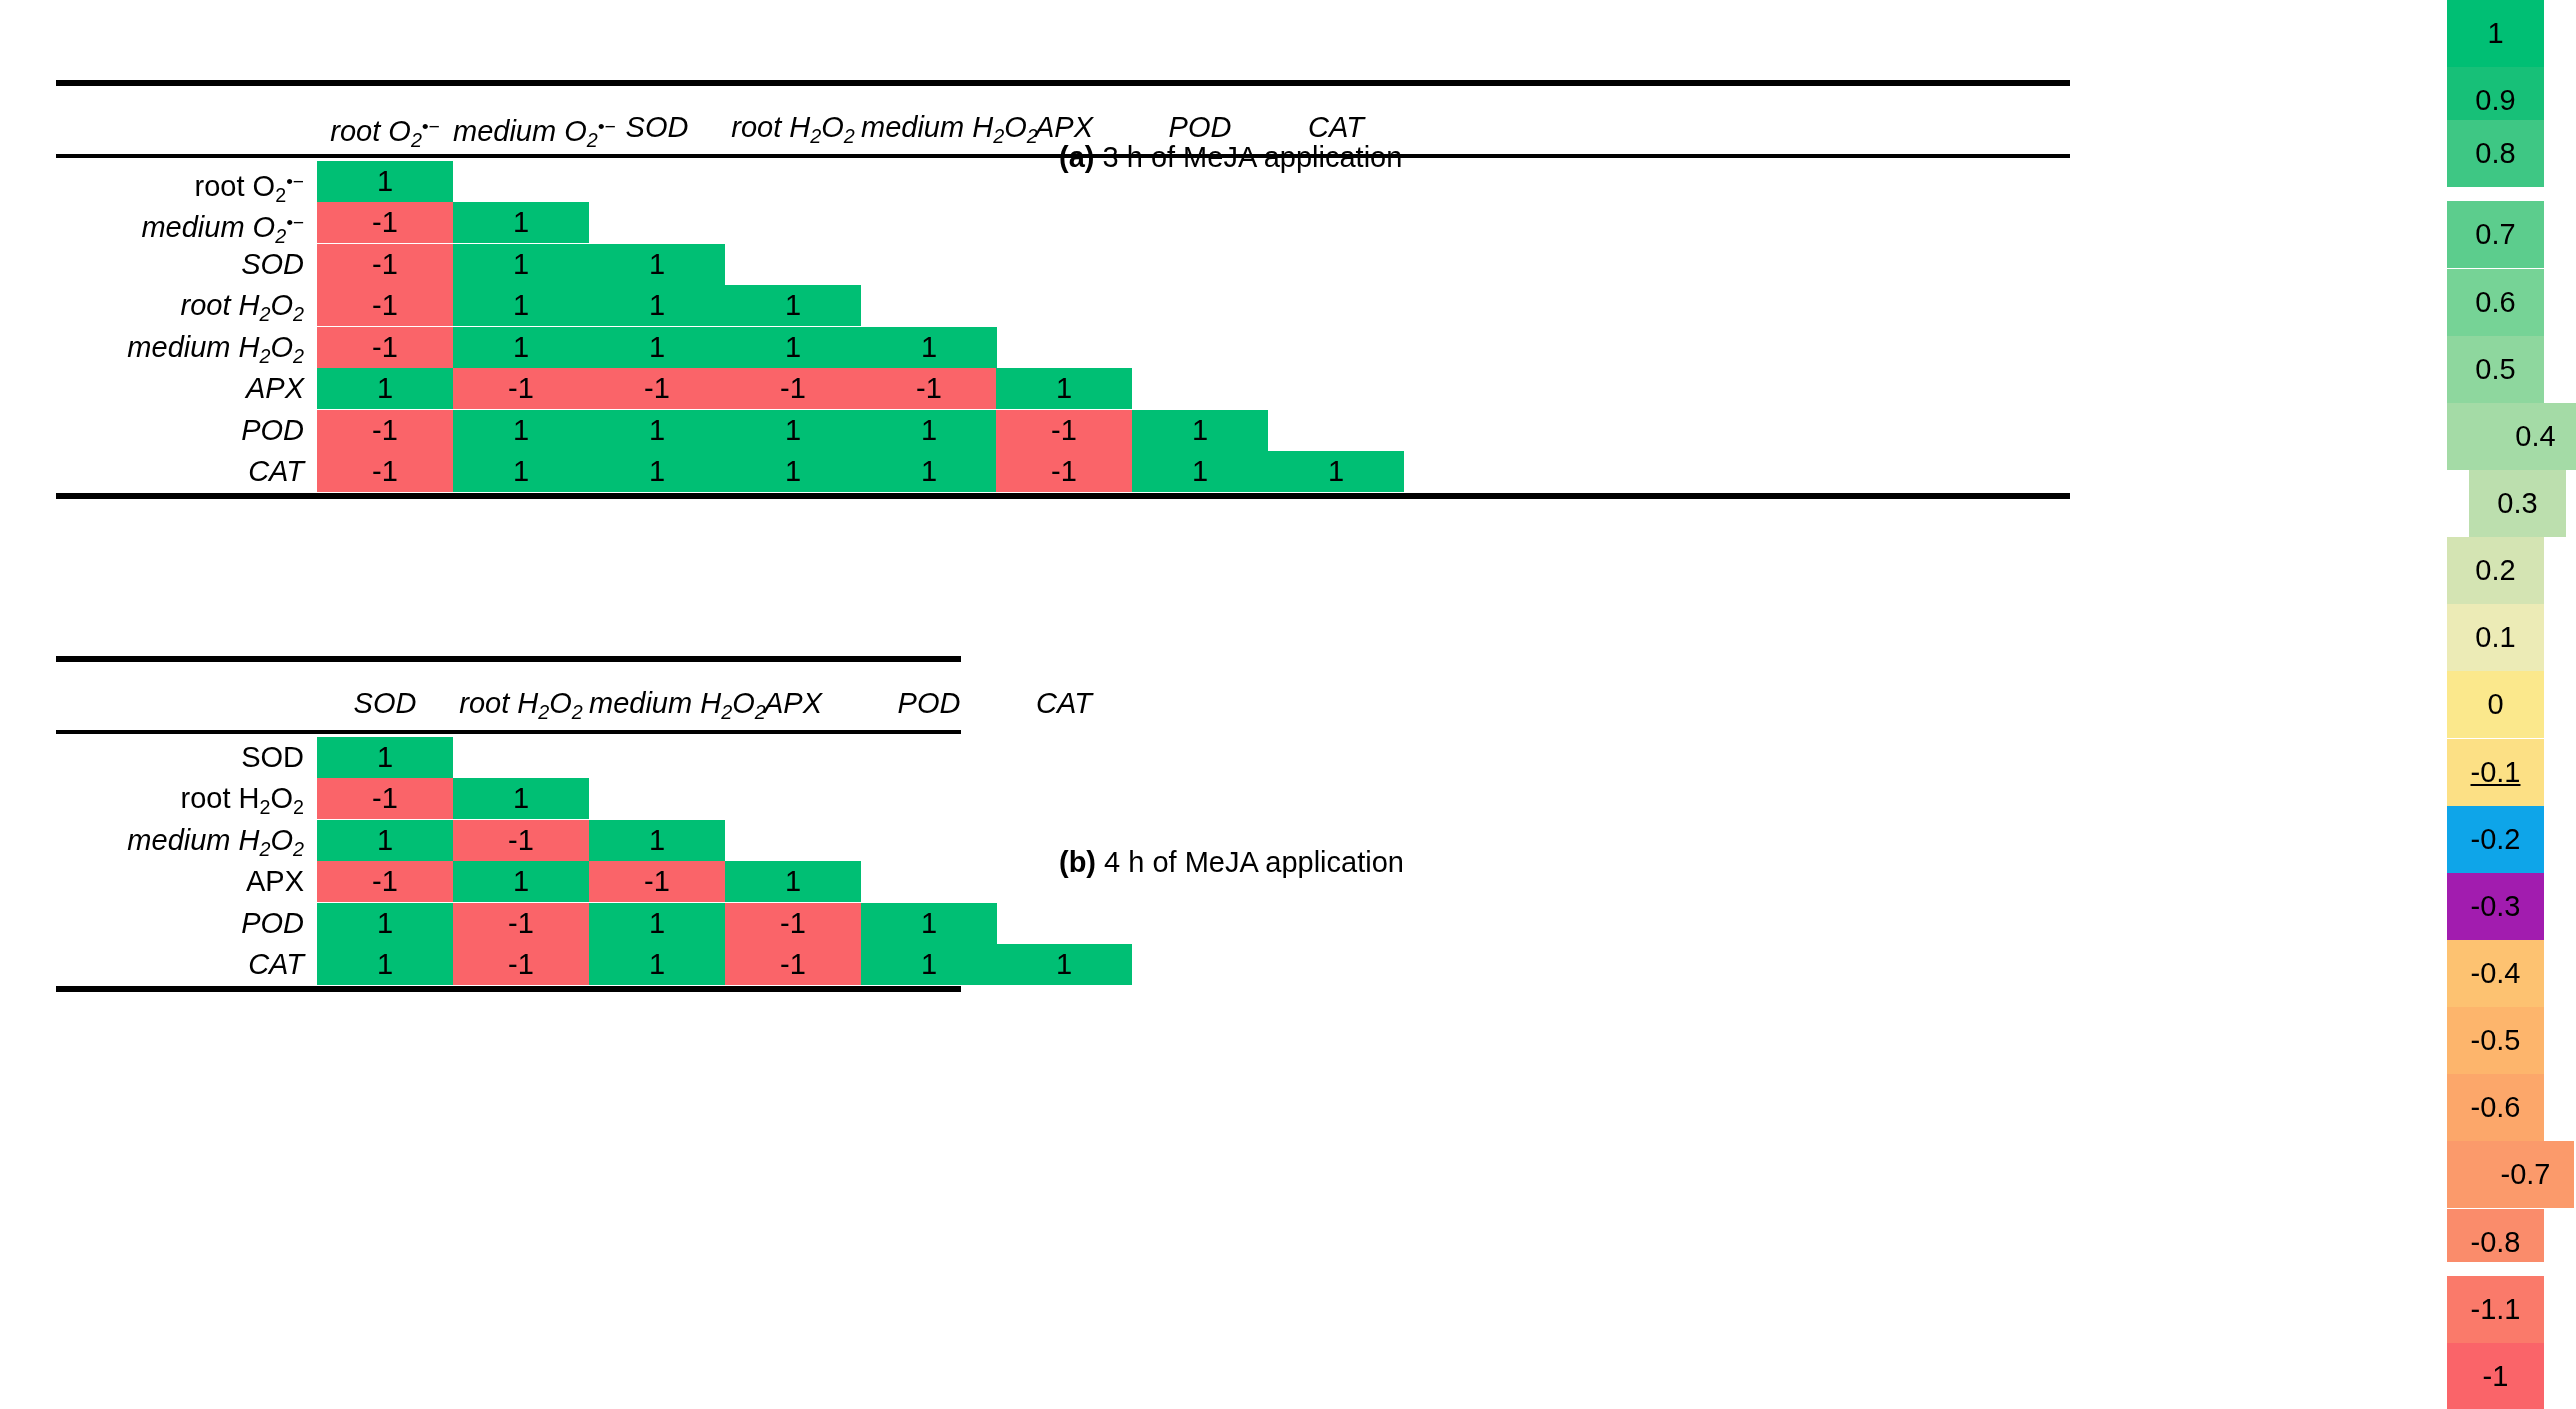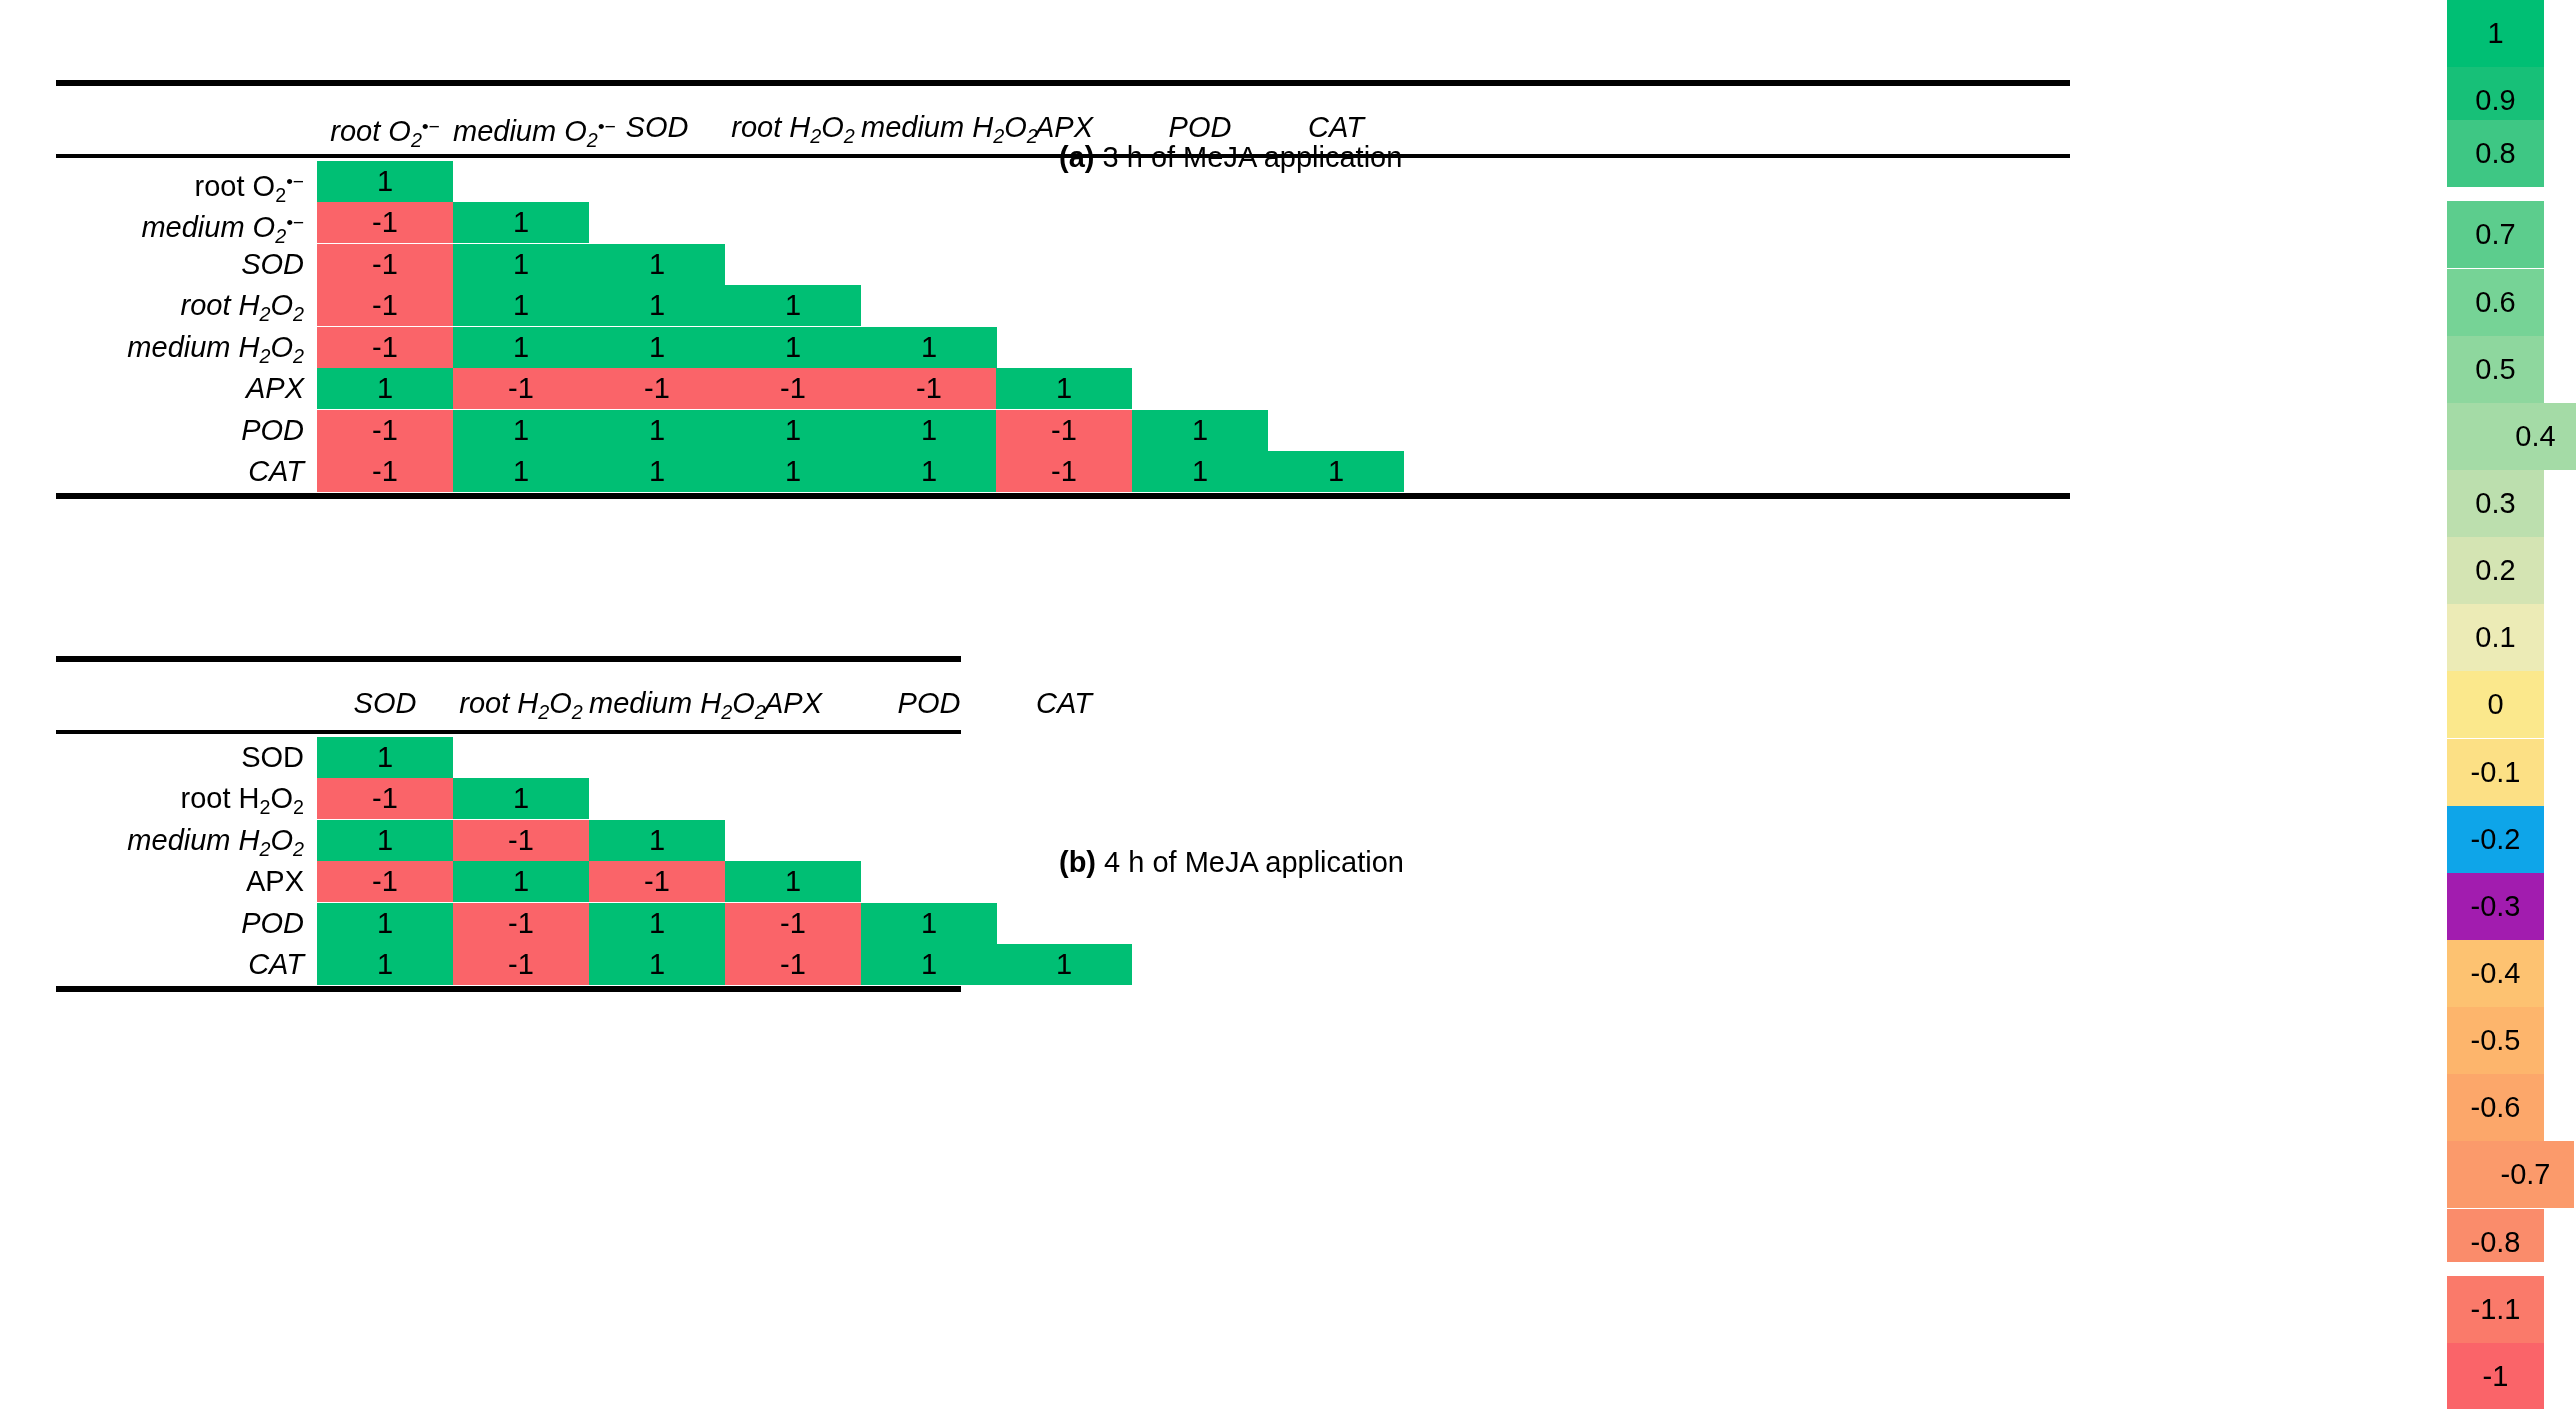--- a/index.html
+++ b/index.html
@@ -240,25 +240,25 @@
     <div class="panel-caption" style="left: 1059px; top: 834px;"><b>(b)</b> 4 h of MeJA application</div>
   </div>
 <div id="legend-area">
     <div class="legend-band" style="top: 0px; height: 67px; line-height: 67px; background: rgb(0, 191, 116);">1</div>
     <div class="legend-band" style="top: 67px; height: 67px; line-height: 67px; background: rgb(23, 192, 120);">0.9</div>
     <div class="legend-band" style="top: 120px; height: 67px; line-height: 67px; background: rgb(62, 199, 132);">0.8</div>
     <div class="legend-band" style="top: 201px; height: 67px; line-height: 67px; background: rgb(92, 205, 141);">0.7</div>
     <div class="legend-band" style="top: 269px; height: 67px; line-height: 67px; background: rgb(118, 211, 150);">0.6</div>
     <div class="legend-band" style="top: 336px; height: 67px; line-height: 67px; background: rgb(142, 215, 158);">0.5</div>
     <div class="legend-band" style="top: 403px; height: 67px; line-height: 67px; background: rgb(164, 219, 166); padding-left: 40px;">0.4</div>
-    <div class="legend-band" style="top: 470px; height: 67px; line-height: 67px; background: rgb(188, 223, 174);">0.3</div>
+    <div class="legend-band" style="top: 470px; height: 67px; line-height: 67px; background: rgb(188, 223, 174); margin-left: 22px;">0.3</div>
     <div class="legend-band" style="top: 537px; height: 67px; line-height: 67px; background: rgb(212, 228, 179);">0.2</div>
     <div class="legend-band" style="top: 604px; height: 67px; line-height: 67px; background: rgb(236, 235, 182);">0.1</div>
     <div class="legend-band" style="top: 671px; height: 67px; line-height: 67px; background: rgb(251, 232, 140);">0</div>
-    <div class="legend-band" style="top: 739px; height: 67px; line-height: 67px; background: rgb(252, 224, 133);">-0.1</div>
+    <div class="legend-band" style="top: 739px; height: 67px; line-height: 67px; background: rgb(252, 224, 133); text-decoration: underline;">-0.1</div>
     <div class="legend-band" style="top: 806px; height: 67px; line-height: 67px; background: #0ea5e9;">-0.2</div>
     <div class="legend-band" style="top: 873px; height: 67px; line-height: 67px; background: #a21caf;">-0.3</div>
     <div class="legend-band" style="top: 940px; height: 67px; line-height: 67px; background: rgb(253, 194, 113);">-0.4</div>
     <div class="legend-band" style="top: 1007px; height: 67px; line-height: 67px; background: rgb(253, 181, 108);">-0.5</div>
     <div class="legend-band" style="top: 1074px; height: 67px; line-height: 67px; background: rgb(252, 167, 106);">-0.6</div>
     <div class="legend-band" style="top: 1141px; height: 67px; line-height: 67px; background: rgb(251, 154, 107); padding-left: 30px;">-0.7</div>
     <div class="legend-band" style="top: 1209px; height: 53px; line-height: 67px; background: rgb(250, 140, 107);">-0.8</div>
     <div class="legend-band" style="top: 1276px; height: 67px; line-height: 67px; background: rgb(250, 122, 106);">-1.1</div>
     <div class="legend-band" style="top: 1343px; height: 67px; line-height: 67px; background: rgb(250, 100, 105);">-1</div>
   </div>

